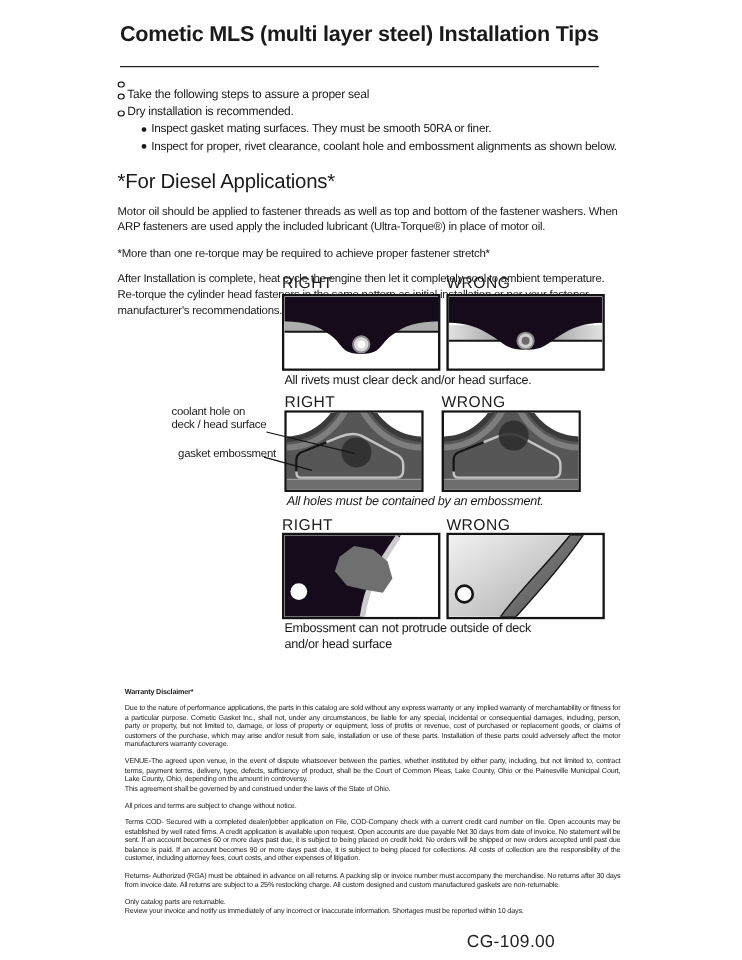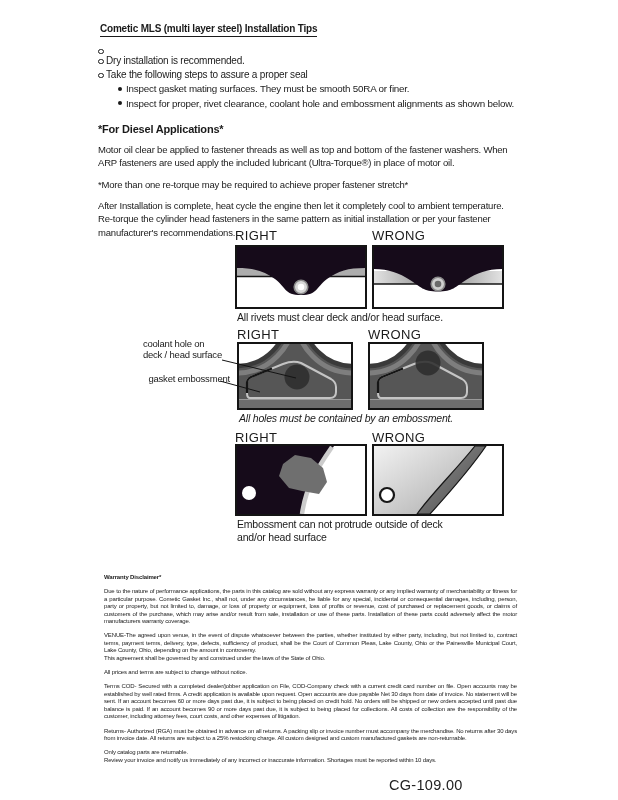--- a/index.html
+++ b/index.html
@@ -3,29 +3,29 @@
 <meta charset="utf-8">
 <style>
   html,body{margin:0;padding:0;background:#fff;}
   .page{
     position:relative;width:618px;height:800px;background:#ffffff;
     font-family:"Liberation Sans",sans-serif;color:#1a1a1a;overflow:hidden;
   }
   
   .content{position:absolute;left:98px;top:18px;width:424px;}
   .title{
-    display:inline-block;font-size:10px;font-weight:bold;letter-spacing:-0.2px;
-    border-bottom:1.5px solid #1a1a1a;padding-bottom:2px;margin:0 0 7px 2px;
+    display:inline-block;font-size:18px;font-weight:bold;letter-spacing:-0.2px;
+    border-bottom:1.5px solid #1a1a1a;padding-bottom:16px;margin:0 0 7px 2px;
   }
   .bullet-row{display:flex;align-items:flex-start;line-height:14.2px;font-size:10px;letter-spacing:-0.2px;}
   .b-marker{flex:0 0 8px;margin-top:4.5px;}
   .b-marker .o{display:block;width:3.5px;height:3.5px;border:1px solid #1a1a1a;border-radius:50%;}
   .sub{margin-left:20px;width:400px;font-size:9.8px;}
   .b-marker .dot{display:block;width:4px;height:4px;background:#1a1a1a;border-radius:50%;}
-  .diesel-heading{font-size:11px;font-weight:bold;margin:12px 0 0 0;letter-spacing:-0.2px;}
+  .diesel-heading{font-size:17px;font-weight:normal;margin:12px 0 0 0;letter-spacing:-0.2px;}
   .para{font-size:9.5px;line-height:13.4px;letter-spacing:-0.2px;margin:8px 0 0 0;width:420px;}
   
   .dg-labels{position:absolute;display:flex;gap:5px;}
   .dg-labels .cell{text-align:left;font-size:13px;letter-spacing:0.4px;font-weight:400;}
   .dg-row{position:absolute;display:flex;gap:5px;}
   .dg-img{border:2px solid #141414;background:#fff;font-size:0;line-height:0;}
   .dg-caption{position:absolute;font-size:10.5px;letter-spacing:-0.2px;line-height:12.5px;}
   .side-label{position:absolute;text-align:left;font-size:9.5px;line-height:10.5px;letter-spacing:-0.2px;}
   .leader{position:absolute;}
   
@@ -45,43 +45,43 @@
 
     <div class="bullet-row">
       <span class="b-marker">
           <span class="o"></span>
         </span>
     </div>
     <div class="bullet-row">
       <span class="b-marker">
           <span class="o"></span>
         </span>
+      <span>Take the following steps to assure a proper seal</span>
+    </div>
+    <div class="bullet-row">
+      <span class="b-marker">
+          <span class="o"></span>
+        </span>
       <span>Dry installation is recommended.</span>
     </div>
-    <div class="bullet-row">
-      <span class="b-marker">
-          <span class="o"></span>
-        </span>
-      <span>Take the following steps to assure a proper seal</span>
-    </div>
     <div class="bullet-row sub">
       <span class="b-marker">
           <span class="dot"></span>
         </span>
       <span>Inspect gasket mating surfaces.  They must be smooth 50RA or finer.</span>
     </div>
     <div class="bullet-row sub">
       <span class="b-marker">
           <span class="dot"></span>
         </span>
       <span>Inspect for proper, rivet clearance, coolant hole and embossment alignments as shown below.</span>
     </div>
 
     <div class="diesel-heading">*For Diesel Applications*</div>
-    <p class="para">Motor oil clear be applied to fastener threads as well as top and bottom of the fastener washers. When ARP fasteners are used apply the included lubricant (Ultra-Torque®) in place of motor oil.</p>
+    <p class="para">Motor oil should be applied to fastener threads as well as top and bottom of the fastener washers. When ARP fasteners are used apply the included lubricant (Ultra-Torque®) in place of motor oil.</p>
     <p class="para">*More than one re-torque may be required to achieve proper fastener stretch*</p>
     <p class="para">After Installation is complete, heat cycle the engine then let it completely cool to ambient temperature. Re-torque the cylinder head fasteners in the same pattern as initial installation or per your fastener manufacturer's recommendations.</p>
   </div>
 
   <div class="dg-labels" style="left:235px;top:228px;">
     <div class="cell" style="width:132px;">RIGHT</div>
     <div class="cell" style="width:132px;">WRONG</div>
   </div>
   <div class="dg-row" style="left:235px;top:245px;">
     <div class="dg-img">

